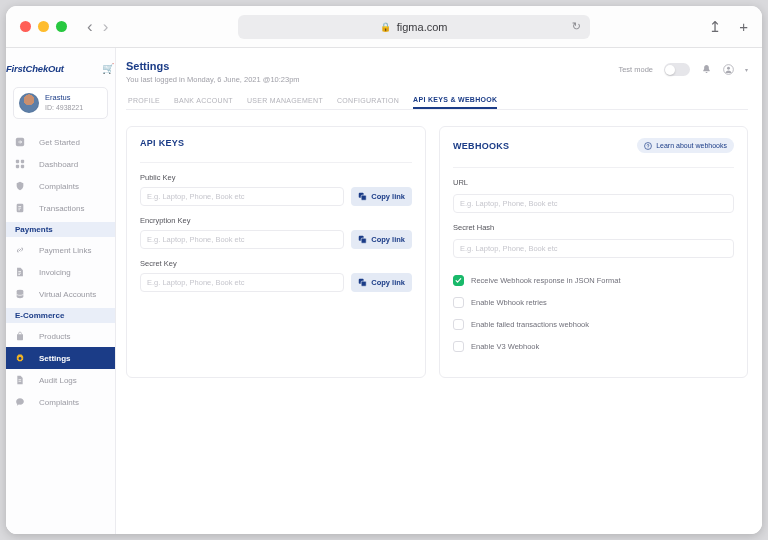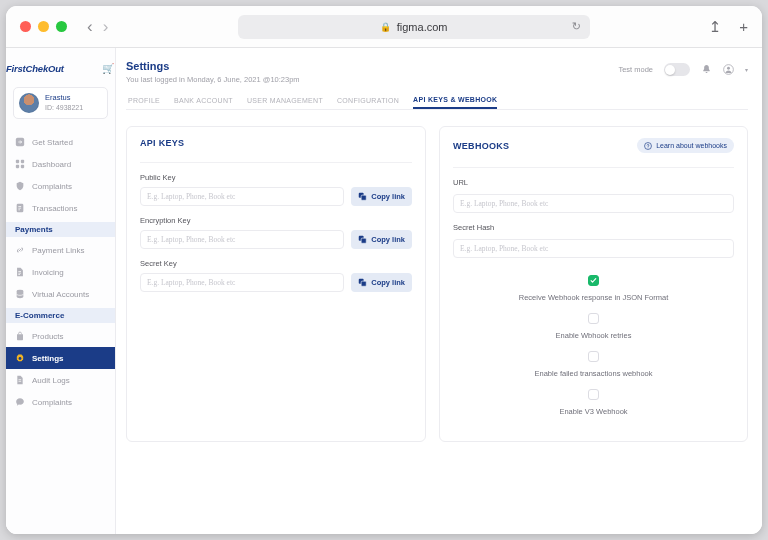--- a/index.html
+++ b/index.html
@@ -84,21 +84,21 @@
   }
   .avatar-img {
     width: 20px; height: 20px; border-radius: 50%;
     background: radial-gradient(circle at 50% 34%, #c98f6e 0 32%, #5d7fa8 33% 100%);
     flex: 0 0 20px;
     box-shadow: inset 0 0 0 1px rgba(0,0,0,0.05);
   }
   .uname { font-size: 7.5px; font-weight: normal; color: #1b3c87; line-height: 1.35; }
   .uid { font-size: 7px; color: #9a9aa2; line-height: 1.35; }
   .navitem {
-    display: flex; align-items: center; gap: 7px;
+    display: flex; align-items: center; gap: 14px;
     height: 22px; padding: 0 9px;
     font-size: 8px; color: #9a9aa2;
     cursor: pointer;
   }
   .navitem .nic {
     width: 10px; height: 10px; flex: 0 0 10px;
     display: flex; align-items: center; justify-content: center;
     color: #b4b4bc;
   }
   .navitem.active {
@@ -189,21 +189,21 @@
   }
   .field { margin-top: 10px; }
   .flabel { font-size: 7.5px; color: #55555c; margin-bottom: 5px; }
   .frow { display: flex; align-items: center; gap: 7px; }
   .inp {
     flex: 1; min-width: 0;
     height: 19px;
     border: 1px solid #ebebef;
     border-radius: 4px;
     background: #fff;
-    font-family: Liberation Serif, serif;
+    font-family: Liberation Sans, sans-serif;
     font-size: 7.5px;
     color: #3a3a3e;
     padding: 0 6px;
   }
   .inp::placeholder { color: #c6c6cd; }
   .copybtn {
     flex: 0 0 auto;
     background: #e4eaf5;
     border-radius: 4px;
     height: 19px;
@@ -211,21 +211,20 @@
     padding: 0 7px;
     font-size: 7.5px; font-weight: bold;
     color: #1b3c87;
     cursor: pointer;
   }
   .cbox-list { margin-top: 17px; }
   .cbrow {
     display: flex; align-items: center; gap: 7px;
     margin-bottom: 11px;
     cursor: pointer;
-    flex-direction: column;
   }
   .cb {
     width: 11px; height: 11px; flex: 0 0 11px;
     border: 1px solid #dcdce2;
     border-radius: 3px;
     background: #fff;
   }
   .cb.on {
     background: #19b96a;
     border-color: #19b96a;

